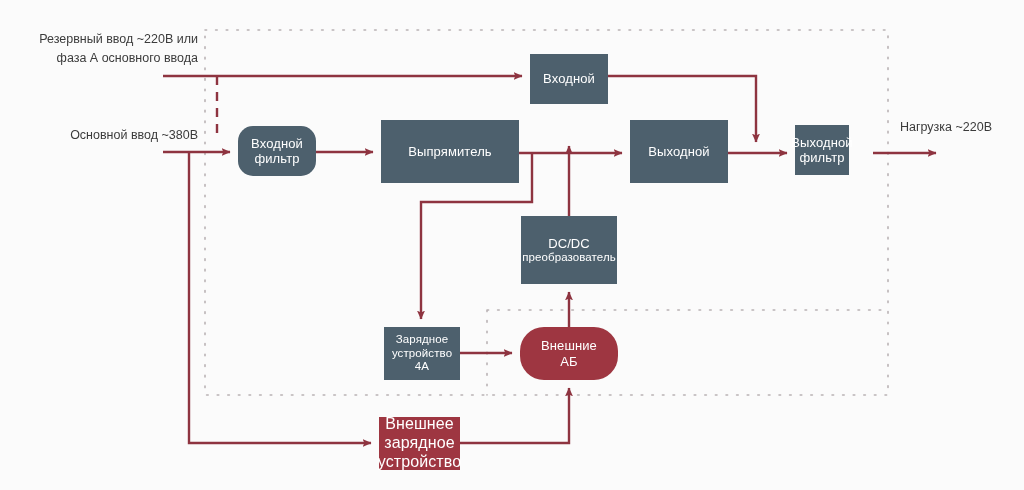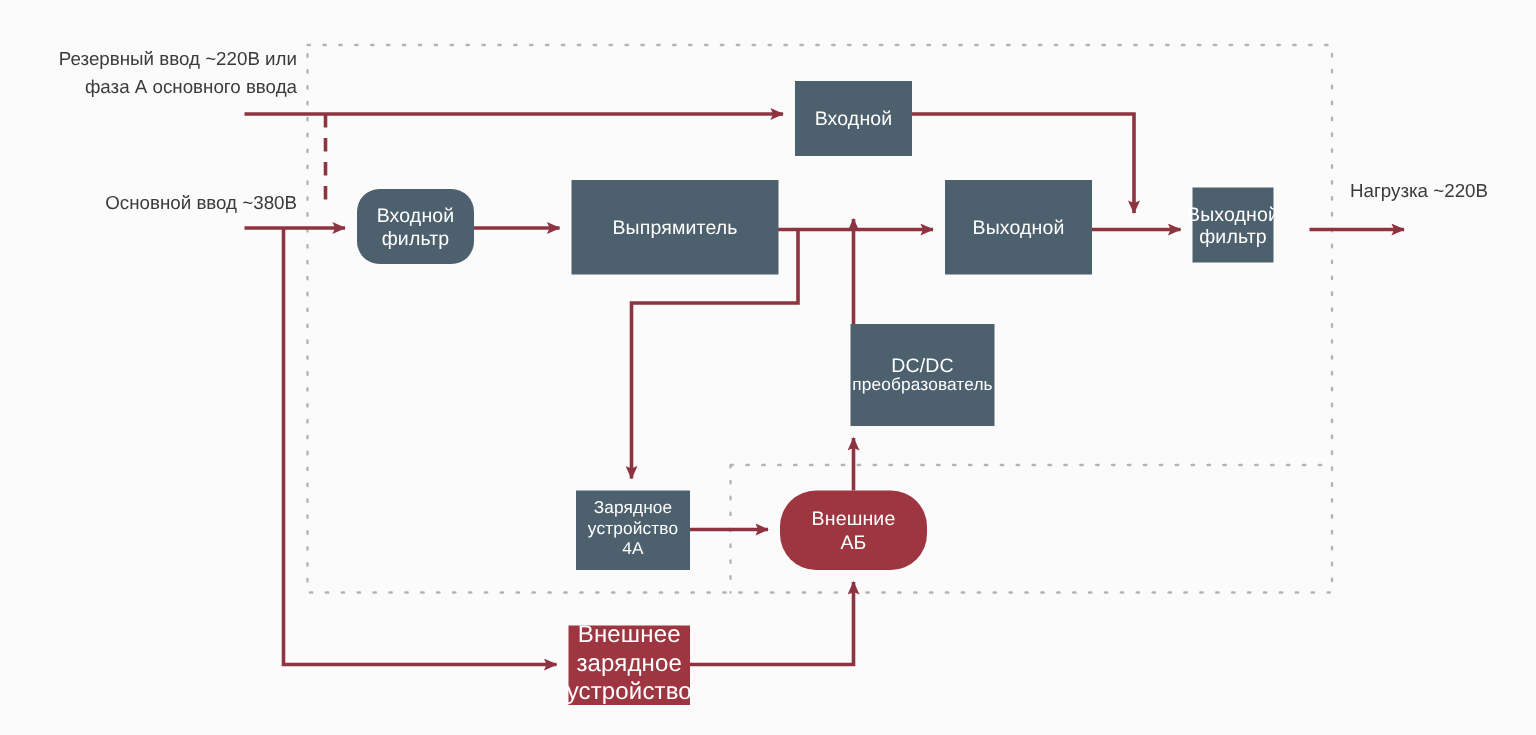--- a/index.html
+++ b/index.html
@@ -93,21 +93,21 @@
       <span class="inner">Выходной</span>
     </div>
 
     <div class="blk dark" style="left:795px;top:125px;width:54px;height:50px;">
       <span class="inner">
         <span>Выходной</span><br>
         <span>фильтр</span>
       </span>
     </div>
 
-    <div class="blk dark" style="left:521px;top:216px;width:96px;height:68px;margin-left:46px;">
+    <div class="blk dark" style="left:521px;top:216px;width:96px;height:68px;">
       <span class="inner">
         <span>DC/DC</span>
         <span class="sub">преобразователь</span>
       </span>
     </div>
 
     <div class="blk dark" style="left:384px;top:327px;width:76px;height:53px;font-size:11.5px;">
       <span class="inner" style="white-space:pre-line;">
         <span>Зарядное</span>
         <span style="display:block;white-space:pre-line;">устройство

